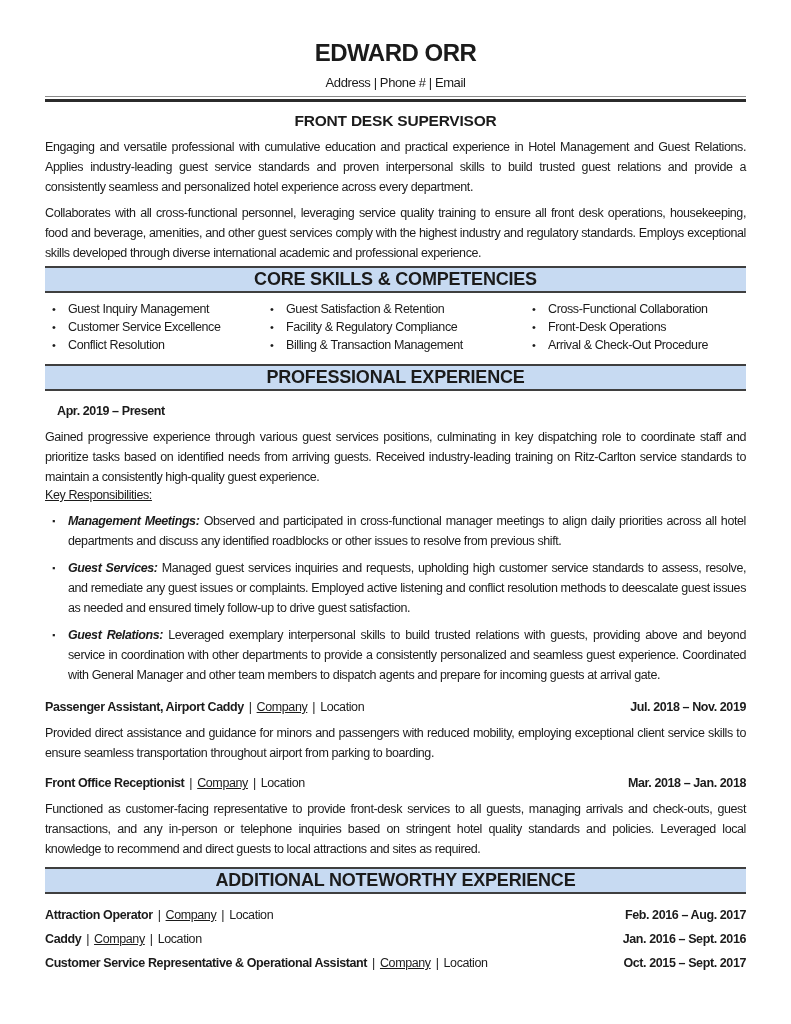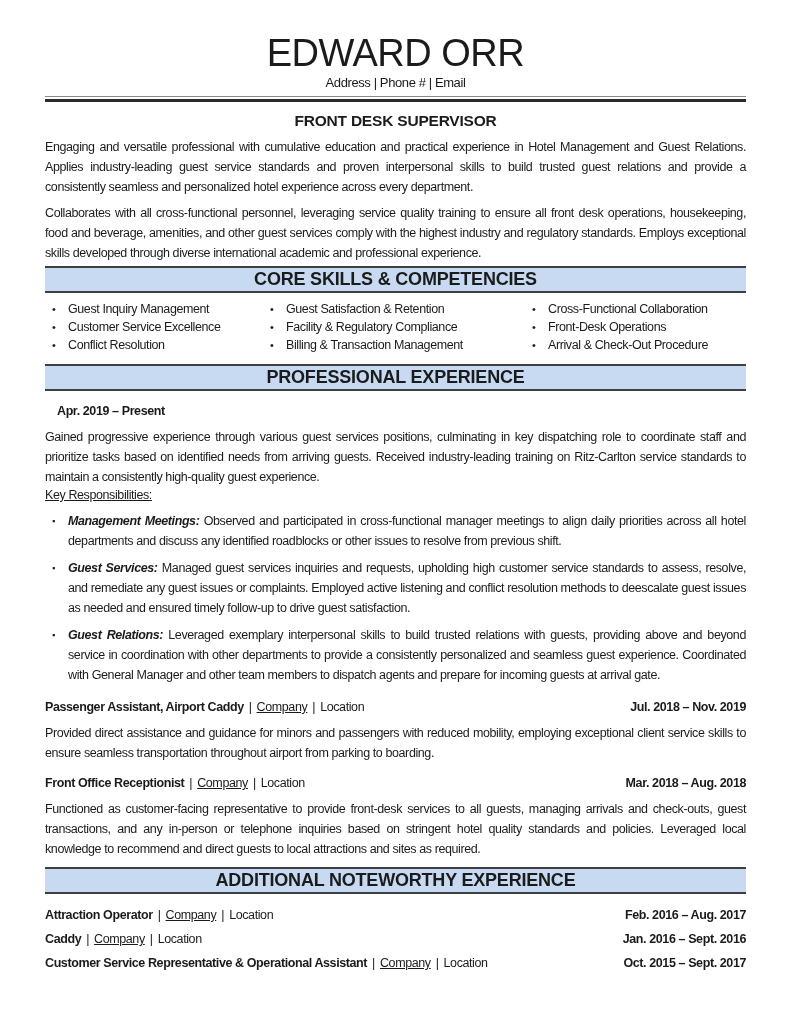--- a/index.html
+++ b/index.html
@@ -3,21 +3,21 @@
 <meta charset="utf-8">
 <style>
   html,body{margin:0;padding:0;background:#ffffff;}
   .page{
     width:791px;height:1024px;box-sizing:border-box;
     padding:36px 45px 0 45px;background:#ffffff;overflow:hidden;
     font-family:"Liberation Sans", sans-serif;color:#1b1b1b;
     font-size:12.5px;letter-spacing:-0.4px;
   }
   
-  .name{font-size:38px;line-height:34px;font-weight:400;text-align:center;letter-spacing:-0.5px;}
+  .name{font-size:24px;line-height:34px;font-weight:700;text-align:center;letter-spacing:-0.5px;}
   .contact{font-size:13px;line-height:16px;text-align:center;margin-top:5px;}
   .rule{margin-top:5px;height:2px;border-top:1px solid #8a8a8a;border-bottom:3px solid #2b2b2b;}
   .doc-title{margin-top:9px;font-size:15.5px;line-height:19px;font-weight:700;text-align:center;letter-spacing:-0.2px;}
   
   .para{margin:0;margin-top:6px;line-height:20px;text-align:justify;}
   .para.first{margin-top:7px;}
   
   .banner{
     background:#c7daf2;border-top:2px solid #3f3f3f;border-bottom:2px solid #3f3f3f;
     padding:2px 0;text-align:center;
@@ -139,21 +139,21 @@
       <span class="job-title">Passenger Assistant, Airport Caddy</span><span class="sep">|</span><span class="company">Company</span><span class="sep">|</span><span>Location</span>
     </span>
     <span class="dates">Jul. 2018 – Nov. 2019</span>
   </div>
   <p class="job-desc">Provided direct assistance and guidance for minors and passengers with reduced mobility, employing exceptional client service skills to ensure seamless transportation throughout airport from parking to boarding.</p>
 
   <div class="job-header">
     <span>
       <span class="job-title">Front Office Receptionist</span><span class="sep">|</span><span class="company">Company</span><span class="sep">|</span><span>Location</span>
     </span>
-    <span class="dates">Mar. 2018 – Aug. 2018</span>
+    <span class="dates">Mar. 2018 – Jan. 2018</span>
   </div>
   <p class="job-desc">Functioned as customer-facing representative to provide front-desk services to all guests, managing arrivals and check-outs, guest transactions, and any in-person or telephone inquiries based on stringent hotel quality standards and policies. Leveraged local knowledge to recommend and direct guests to local attractions and sites as required.</p>
 
   <div class="banner additional">
     <div class="heading">ADDITIONAL NOTEWORTHY EXPERIENCE</div>
   </div>
 
   <div class="add-entry first">
     <span>
       <span class="job-title">Attraction Operator</span><span class="sep">|</span><span class="company">Company</span><span class="sep">|</span><span>Location</span>

